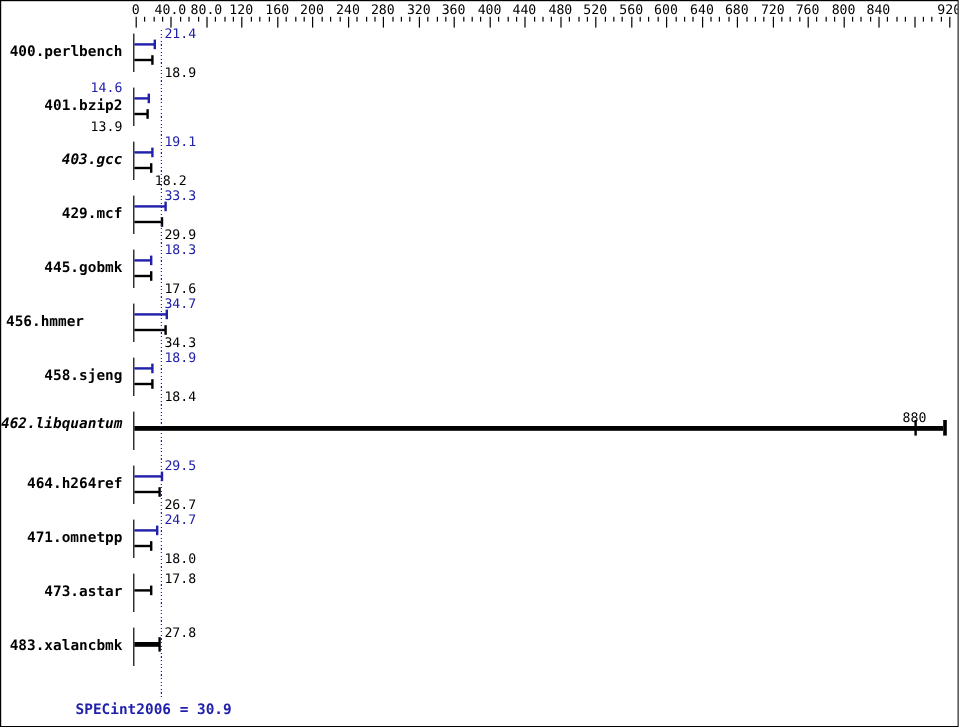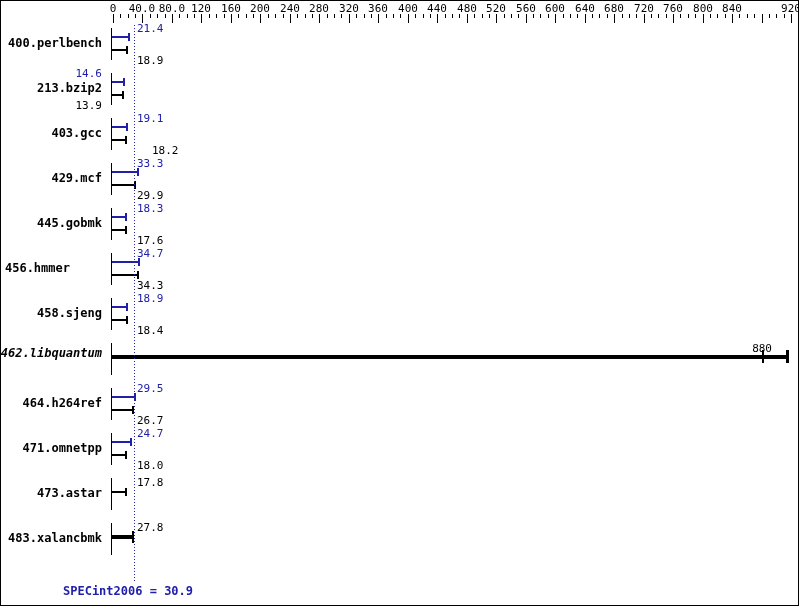--- a/index.html
+++ b/index.html
@@ -162,36 +162,36 @@
     </div>
   <div id="plot">
       <div class="bench" style="right: 696px; top: 36px;">400.perlbench</div>
       <div class="rowtick" style="left: 110px; top: 27px; height: 32px;"></div>
       <div class="bar" style="left: 111px; top: 35px; width: 17px; height: 2px; background: rgb(32, 32, 170);"></div>
       <div class="cap" style="left: 127px; top: 32px; width: 2px; height: 8px; background: rgb(32, 32, 170);"></div>
       <div class="bar" style="left: 111px; top: 48px; width: 15px; height: 2px; background: rgb(0, 0, 0);"></div>
       <div class="cap" style="left: 125px; top: 45px; width: 2px; height: 8px; background: rgb(0, 0, 0);"></div>
       <div class="val peak" style="top: 22px; left: 136px;">21.4</div>
       <div class="val base" style="top: 54px; left: 136px;">18.9</div>
-      <div class="bench" style="right: 696px; top: 81px;">213.bzip2</div>
+      <div class="bench" style="right: 696px; top: 81px;">401.bzip2</div>
       <div class="rowtick" style="left: 110px; top: 72px; height: 32px;"></div>
       <div class="bar" style="left: 111px; top: 80px; width: 12px; height: 2px; background: rgb(32, 32, 170);"></div>
       <div class="cap" style="left: 122px; top: 77px; width: 2px; height: 8px; background: rgb(32, 32, 170);"></div>
       <div class="bar" style="left: 111px; top: 93px; width: 11px; height: 2px; background: rgb(0, 0, 0);"></div>
       <div class="cap" style="left: 121px; top: 90px; width: 2px; height: 8px; background: rgb(0, 0, 0);"></div>
       <div class="val peak" style="top: 67px; right: 696px;">14.6</div>
       <div class="val base" style="top: 99px; right: 696px;">13.9</div>
-      <div class="bench" style="right: 696px; top: 126px;">403.gcc</div>
+      <div class="bench" style="right: 696px; top: 126px; font-style: italic;">403.gcc</div>
       <div class="rowtick" style="left: 110px; top: 117px; height: 32px;"></div>
       <div class="bar" style="left: 111px; top: 125px; width: 15px; height: 2px; background: rgb(32, 32, 170);"></div>
       <div class="cap" style="left: 125px; top: 122px; width: 2px; height: 8px; background: rgb(32, 32, 170);"></div>
       <div class="bar" style="left: 111px; top: 138px; width: 14px; height: 2px; background: rgb(0, 0, 0);"></div>
       <div class="cap" style="left: 124px; top: 135px; width: 2px; height: 8px; background: rgb(0, 0, 0);"></div>
       <div class="val peak" style="top: 112px; left: 136px;">19.1</div>
-      <div class="val base" style="top: 144px; left: 151px;">18.2</div>
+      <div class="val base" style="top: 144px; left: 128px;">18.2</div>
       <div class="bench" style="right: 696px; top: 171px;">429.mcf</div>
       <div class="rowtick" style="left: 110px; top: 162px; height: 32px;"></div>
       <div class="bar" style="left: 111px; top: 170px; width: 26px; height: 2px; background: rgb(32, 32, 170);"></div>
       <div class="cap" style="left: 136px; top: 167px; width: 2px; height: 8px; background: rgb(32, 32, 170);"></div>
       <div class="bar" style="left: 111px; top: 183px; width: 23px; height: 2px; background: rgb(0, 0, 0);"></div>
       <div class="cap" style="left: 133px; top: 180px; width: 2px; height: 8px; background: rgb(0, 0, 0);"></div>
       <div class="val peak" style="top: 157px; left: 136px;">33.3</div>
       <div class="val base" style="top: 189px; left: 136px;">29.9</div>
       <div class="bench" style="right: 696px; top: 216px;">445.gobmk</div>
       <div class="rowtick" style="left: 110px; top: 207px; height: 32px;"></div>

